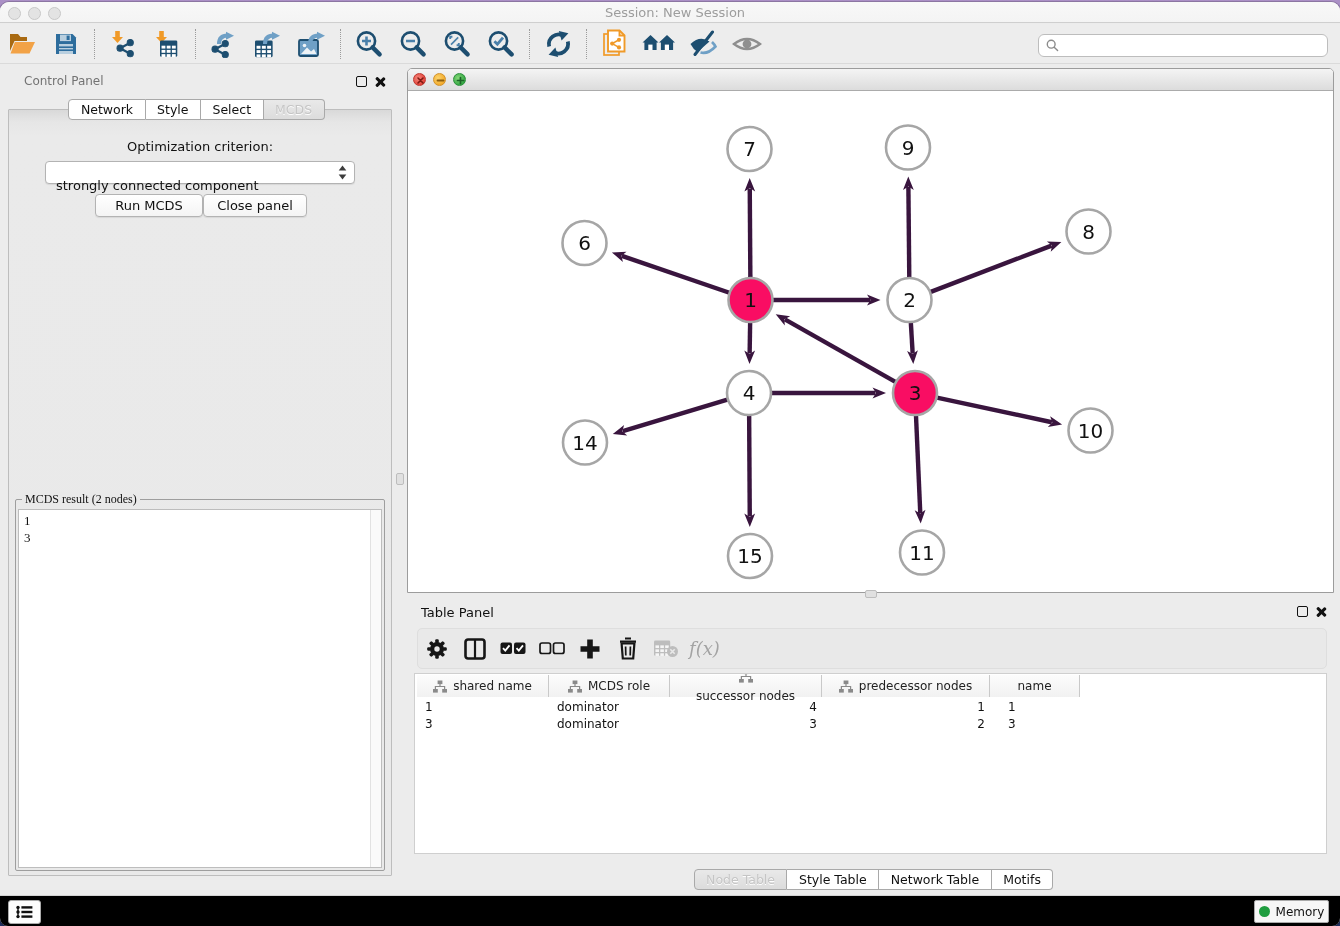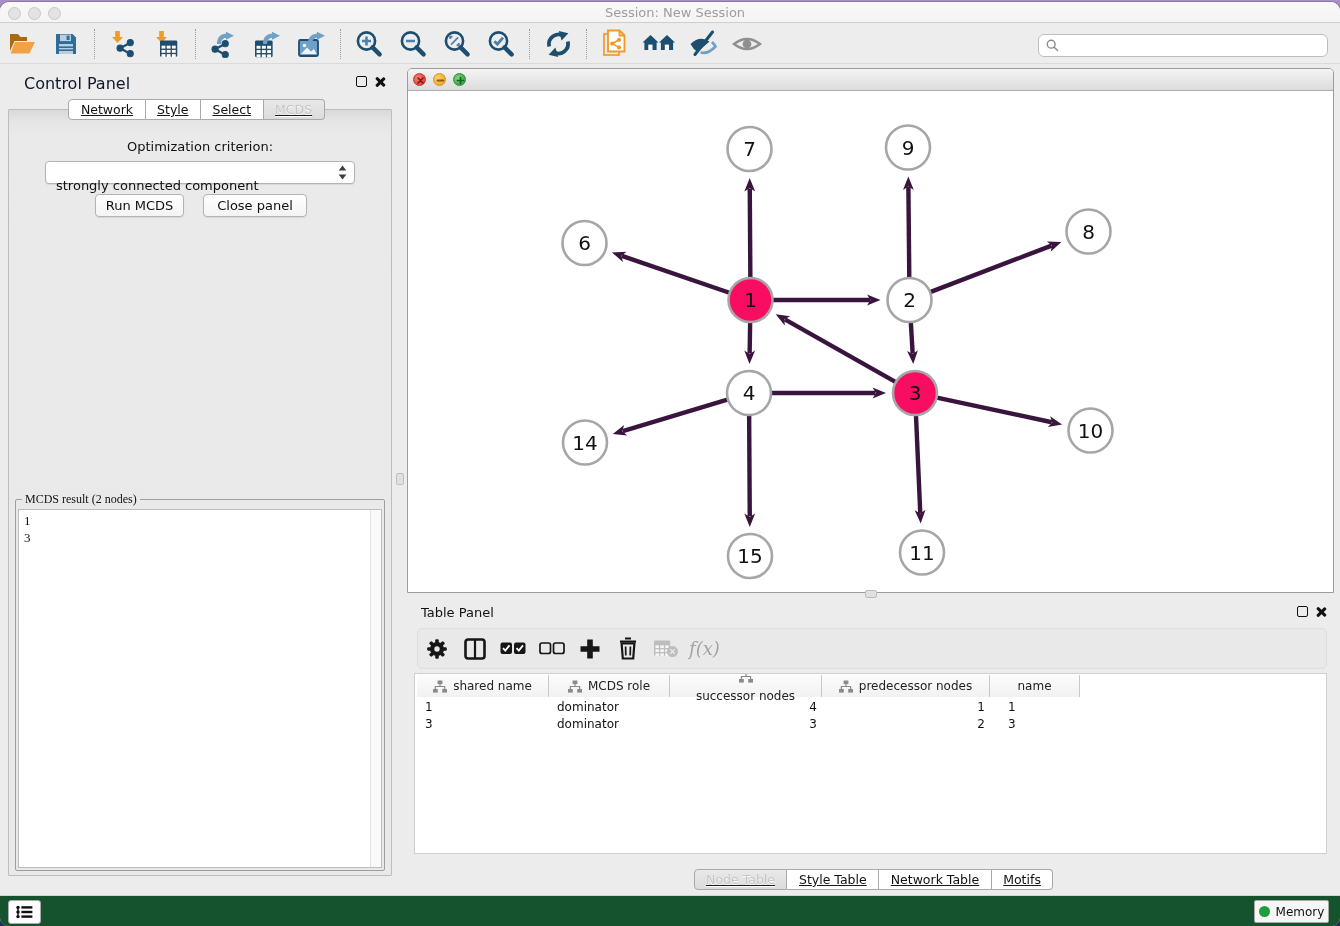--- a/index.html
+++ b/index.html
@@ -27,50 +27,50 @@
     background:#ededed; border-bottom:1px solid #dadada; display:flex; align-items:center; }
   .tb-btn { width:44px; height:34px; display:flex; align-items:center; justify-content:center; flex:0 0 auto; }
   .tb-sep { width:1px; height:30px; border-left:1px dotted #9b9b9b; margin:0 6px; flex:0 0 auto; }
   #search-wrap { position:absolute; right:12px; top:10px; width:290px; height:23px;
     background:#fff; border:1px solid #bdbdbd; border-radius:6px; display:flex; align-items:center; }
   #search-input { border:none; outline:none; background:transparent; flex:1; height:100%;
     font-family:inherit; font-size:12px; padding-right:6px; }
   
   #control-panel { position:absolute; left:0; top:62px; width:393px; height:831px; background:#ececec; }
   .panel-header { position:absolute; left:0; top:0; width:100%; height:30px; }
-  .panel-title { position:absolute; left:24px; top:10px; font-size:16px; color:#0f172a; }
+  .panel-title { position:absolute; left:24px; top:10px; font-size:12px; color:#737373; }
   .panel-btns { position:absolute; right:8px; top:12px; display:flex; gap:7px; }
   .float-ico { width:11px; height:11px; border:1.6px solid #111; border-radius:2px; background:transparent; }
   .close-ico { width:11px; height:11px; position:relative; }
   .close-ico:before, .close-ico:after { content:""; position:absolute; left:5px; top:-0.5px;
     width:2.6px; height:12px; background:#111; border-radius:1px; }
   .close-ico:before { transform:rotate(45deg); } .close-ico:after { transform:rotate(-45deg); }
   
-  .aqua-tabs { position:absolute; display:flex; z-index:5;text-decoration:underline; }
+  .aqua-tabs { position:absolute; display:flex; z-index:5; }
   .aqua-tab { height:21px; background:#fff; border:1px solid #a9a9a9; border-left:none;
     font-size:12.5px; color:#111; display:flex; align-items:center; justify-content:center;
     padding:0 11.5px; white-space:nowrap; }
   .aqua-tab:first-child { border-left:1px solid #a9a9a9; border-radius:4px 0 0 4px; }
   .aqua-tab:last-child { border-radius:0 4px 4px 0; }
   .aqua-tab.active { background:linear-gradient(#e9e9e9,#dcdcdc); color:#c5c5c5;
     text-shadow:0 1px 0 rgba(255,255,255,.95); }
   #cp-tabs { top:35px; left:0; right:0; justify-content:center; }
   #cp-box { position:absolute; left:8px; top:45px; width:384px; height:767px;
     border:1px solid #bdbdbd; border-radius:1px;
     background:linear-gradient(#d9d9d9 0px,#e6e6e6 12px,#eaeaea 26px,#e9e9e9 100%); }
   #opt-label { position:absolute; left:0; right:0; top:29px; text-align:center; font-size:13px; color:#111; }
   #criterion-select { position:absolute; left:36px; top:51px; width:310px; height:23px;
     background:#fff; border:1px solid #b3b3b3; border-radius:4px;
     display:flex; align-items:center; box-shadow:0 1px 1px rgba(0,0,0,.08); }
   #criterion-select .val { font-size:13px; padding-left:10px; color:#111; flex:1;margin-top:26px; }
   .updown { width:22px; display:flex; align-items:center; justify-content:center; padding-right:2px; }
   .aqua-btn { position:absolute; top:84px; height:23px; background:linear-gradient(#ffffff,#f4f4f4);
     border:1px solid #b3b3b3; border-radius:4px; font-size:13px; color:#111;
     display:flex; align-items:center; justify-content:center; box-shadow:0 1px 1px rgba(0,0,0,.08); }
-  #run-btn { left:86px; width:89px; }
+  #run-btn { left:86px; width:108px; }
   #closepanel-btn { left:194px; width:104px; }
   #result-box { position:absolute; left:6px; top:389px; width:370px; height:372px;
     border:1px solid #9e9e9e; border-radius:2px;font-family:Liberation Serif, serif; }
   #result-legend { position:absolute; left:6px; top:-8px; background:#e9e9e9; padding:0 3px;
     font-size:12px; color:#111; white-space:nowrap; }
   #result-area { position:absolute; left:2px; top:9px; width:364px; height:359px;
     background:#fff; border:1px solid #bdbdbd; font-size:13px; }
   #result-list { padding:2px 0 0 5px; line-height:17px; color:#111; }
   #result-scroll { position:absolute; right:0; top:0; width:11px; height:100%;
     background:#fafafa; border-left:1px solid #e2e2e2; }
@@ -104,21 +104,21 @@
     border-bottom:1px solid #e3e3e3; }
   .th { position:relative; height:22px; background:linear-gradient(#fcfcfc,#f1f1f1);
     border-right:1px solid #c9c9c9; display:flex; align-items:center; justify-content:center;
     font-size:12px; color:#222; gap:6px; }
   .th svg { flex:0 0 auto; }
   .trow { position:absolute; left:2px; height:17.5px; display:flex; font-size:12px; color:#111; }
   .td { height:17.5px; display:flex; align-items:center; }
   #tp-tabs { bottom:5px; left:0; right:0; justify-content:center; position:absolute; display:flex; }
   
   #status-bar { position:absolute; left:0; top:893px; width:100%; height:31px;
-    background:#14532d; border-top:1px solid #d2d2d2; }
+    background:#000000; border-top:1px solid #d2d2d2; }
   #console-btn { position:absolute; left:8px; top:4px; width:33px; height:24px;
     background:#fdfdfd; border:1px solid #ababab; border-radius:3px;
     display:flex; align-items:center; justify-content:center; }
   #memory-btn { position:absolute; right:11px; top:4px; width:75px; height:23px;
     background:#f6f6f6; border:1px solid #a9a9a9; border-radius:2px;
     display:flex; align-items:center; justify-content:center; gap:6px; font-size:12px; color:#111; }
   #memory-dot { width:11px; height:11px; border-radius:50%; background:#1f9d3f; }
 </style>
 </head>
 <body>

